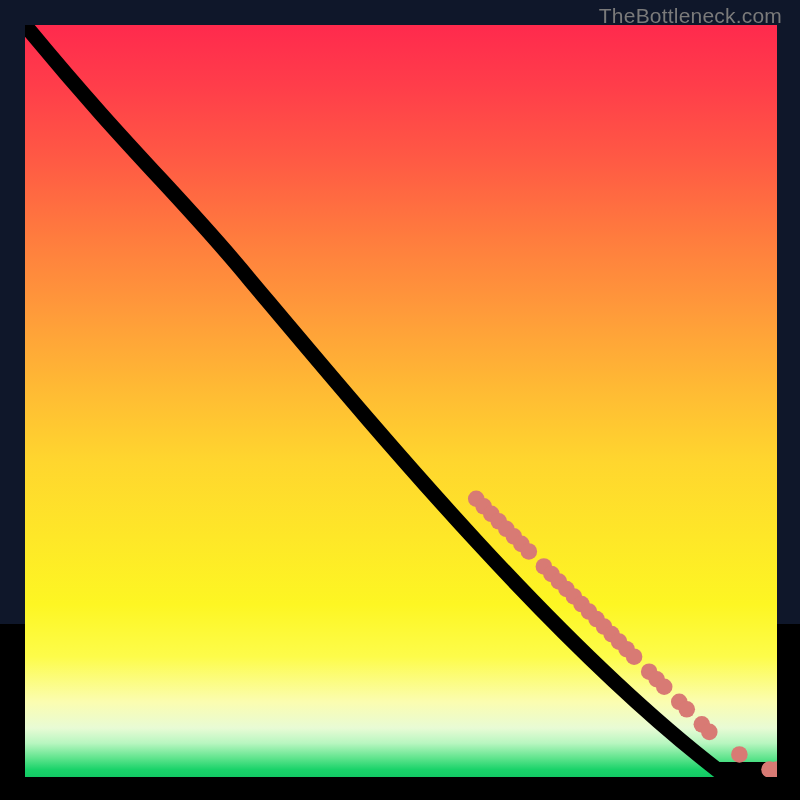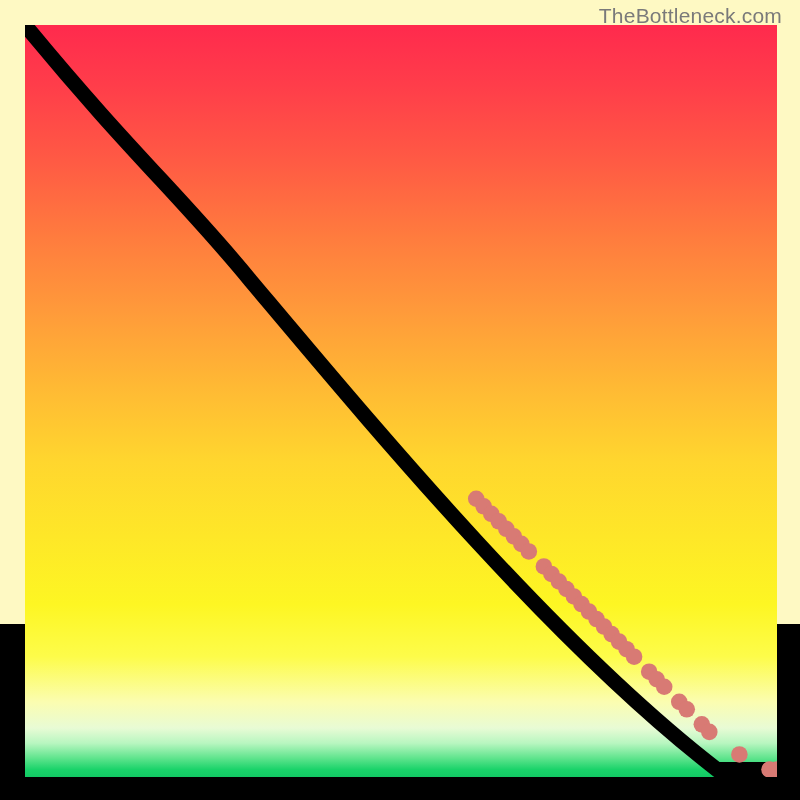--- a/index.html
+++ b/index.html
@@ -8,21 +8,21 @@
     width: 800px;
     height: 800px;
     background: #000;
     overflow: hidden;
     font-family: Arial, Helvetica, sans-serif;
   }
   .stage {
     position: relative;
     width: 800px;
     height: 624px;
-    background: #fef9c3;
+    background: #0f172a;
   }
   .watermark {
     position: absolute;
     top: 4px;
     right: 18px;
     color: #7a7a7a;
     font-size: 21px;
     font-weight: 500;
     letter-spacing: 0.2px;
     z-index: 10;

